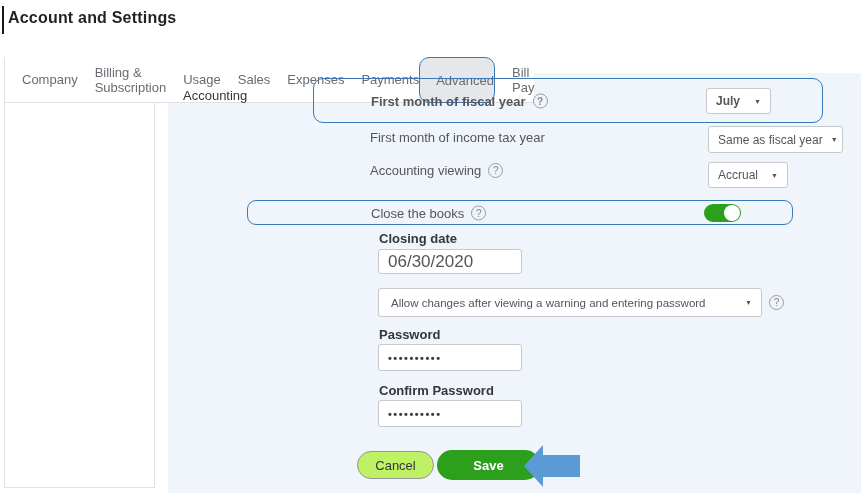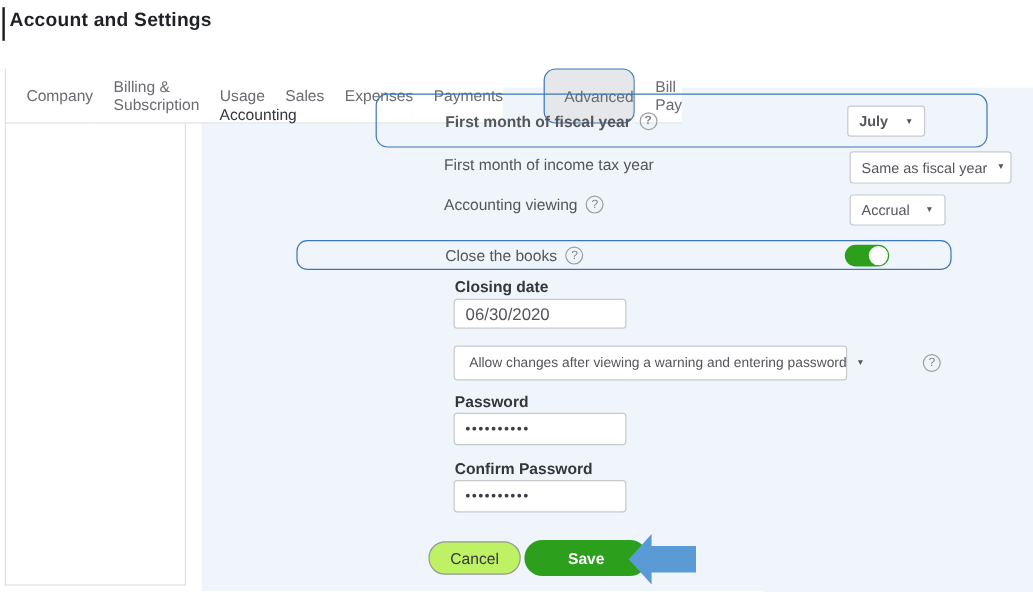--- a/index.html
+++ b/index.html
@@ -26,21 +26,21 @@
     position:absolute;left:4px;top:57px;width:151px;height:431px;background:#fff;
     border-left:1px solid var(--sep);border-right:1px solid var(--sep);border-bottom:1px solid var(--sep);
     box-sizing:border-box;display:flex;flex-direction:row;
   }
   .nav-item{
     height:46px;box-sizing:border-box;display:flex;align-items:center;
     padding-left:17px;border-bottom:1px solid var(--sep);
     font-size:13px;color:var(--text-grey);cursor:pointer;background:#fff;
   }
   .nav-item.selected{
-    background:#e5e7ea;border:1px solid var(--accent-blue);border-radius:10px;padding-left:16px;margin-left:34px;
+    background:#e5e7ea;border:1px solid var(--accent-blue);border-radius:10px;padding-left:16px;
   }
   .nav-filler{flex:1;}
 
   
   .bg-panel{position:absolute;left:168px;top:73px;width:693px;height:420px;background:var(--panel-bg);}
 
   .section-label{position:absolute;left:183px;top:88px;font-size:13px;color:var(--text-dark);}
 
   .hl-box{position:absolute;border:1.5px solid var(--accent-blue);box-sizing:border-box;background:transparent;}
   .box1{left:313px;top:78px;width:510px;height:45px;border-radius:10px;font-weight:bold;}
@@ -66,26 +66,26 @@
 
   .dropdown{
     position:absolute;background:#fff;border:1px solid var(--border-grey);border-radius:3px;
     box-sizing:border-box;display:flex;align-items:center;justify-content:space-between;
     padding:0 9px;font-size:12px;color:var(--text-mid);cursor:pointer;white-space:nowrap;
   }
   .dd-caret{font-size:7px;color:var(--text-mid);margin-left:8px;flex:0 0 auto;}
   .dd-july{left:392px;top:9px;width:65px;height:26px;position:absolute;}
   .dd-income{left:708px;top:126px;width:135px;height:27px;}
   .dd-method{left:708px;top:162px;width:80px;height:26px;}
-  .dd-policy{left:378px;top:288px;width:328px;height:29px;font-size:11.5px;padding-left:12px;}
+  .dd-policy{left:378px;top:288px;width:384px;height:29px;font-size:11.5px;padding-left:12px;}
 
   .input{
     position:absolute;background:#fff;border:1px solid var(--border-grey);border-radius:3px;
     box-sizing:border-box;display:flex;align-items:center;padding-left:9px;
-    font-size:14px;color:var(--text-mid);
+    font-size:17px;color:var(--text-mid);
   }
   .inp-closing{left:378px;top:249px;width:144px;height:25px;}
   .inp-password{left:378px;top:344px;width:144px;height:27px;font-weight:700;letter-spacing:1.5px;color:#3c3e42;font-size:11px;}
   .inp-confirm{left:378px;top:400px;width:144px;height:27px;font-weight:700;letter-spacing:1.5px;color:#3c3e42;font-size:11px;}
 
   .toggle{
     position:absolute;left:456px;top:3px;width:37px;height:18px;border-radius:9px;
     background:var(--green);cursor:pointer;
   }
   .knob{position:absolute;right:1px;top:1px;width:16px;height:16px;border-radius:50%;background:#fff;}

